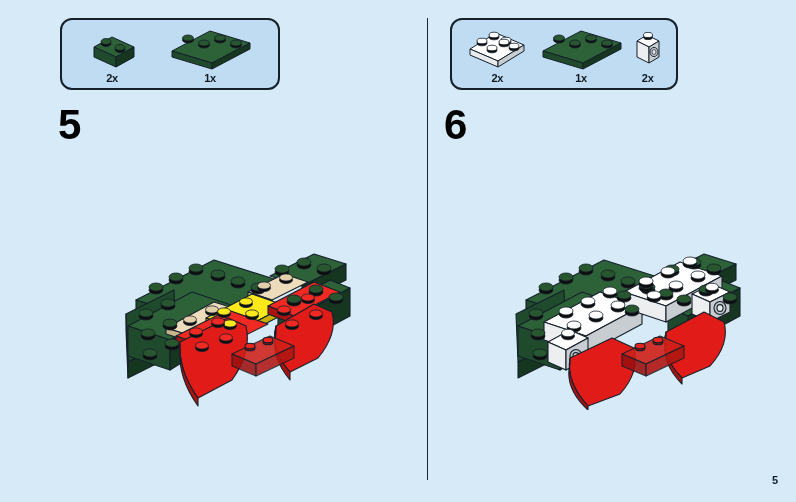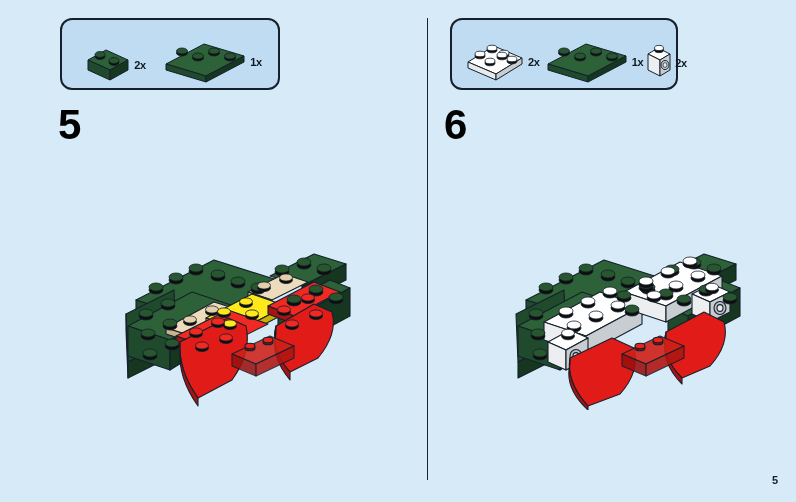--- a/index.html
+++ b/index.html
@@ -43,20 +43,21 @@
     position: absolute;
     inset: 0;
     display: flex;
     align-items: flex-end;
     justify-content: space-around;
     padding: 4px 10px 4px 10px;
     box-sizing: border-box;
   }
   .part {
     display: flex;
+    flex-direction: column;
     align-items: center;
     justify-content: space-between;
   }
   .part svg { display: block; }
   .part-qty {
     font-size: 11px;
     font-weight: bold;
     color: #10181f;
     line-height: 1;
     margin-top: 2px;

